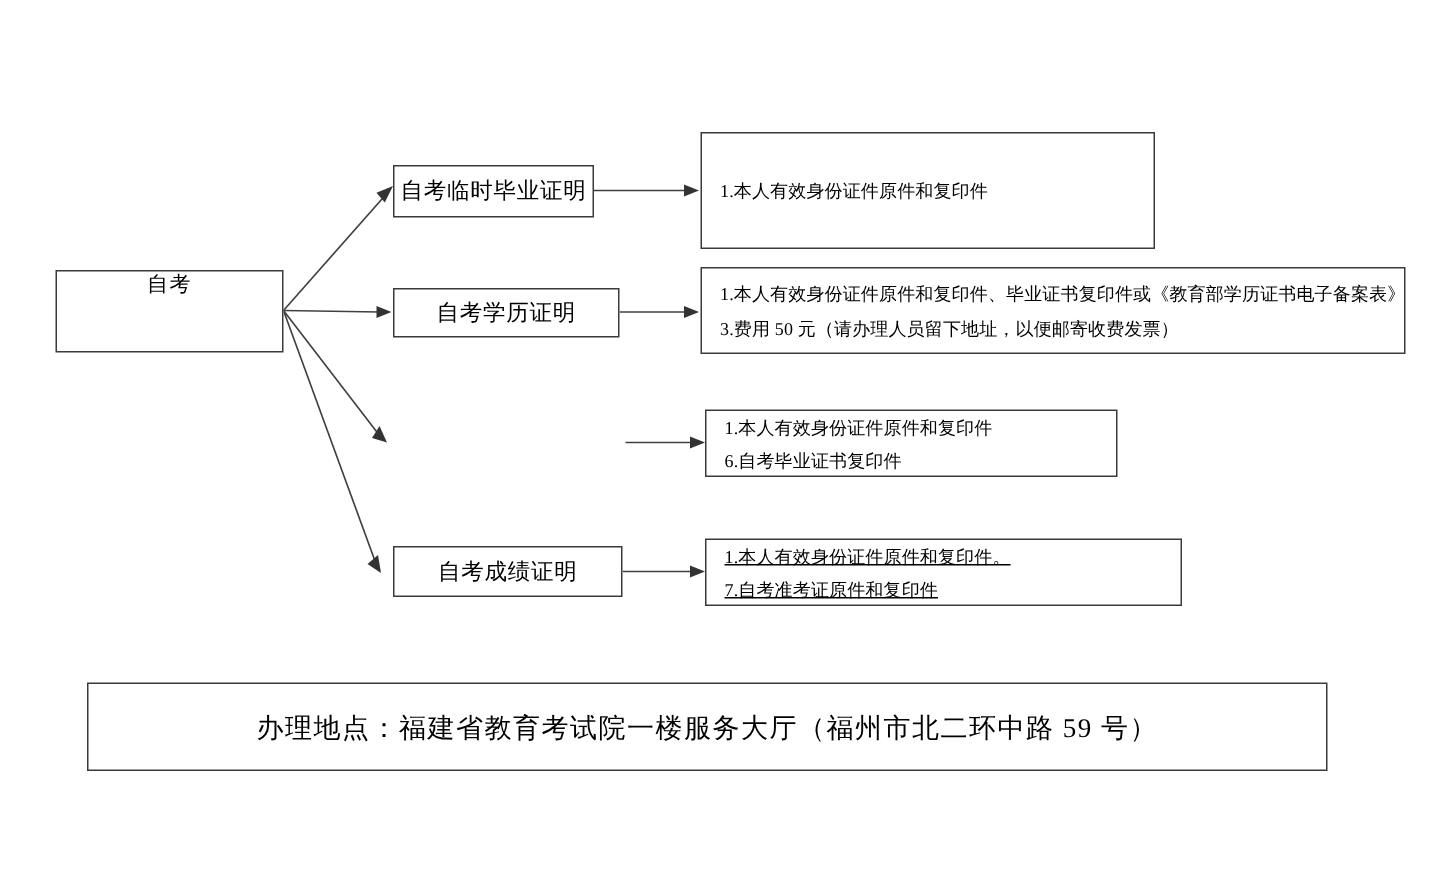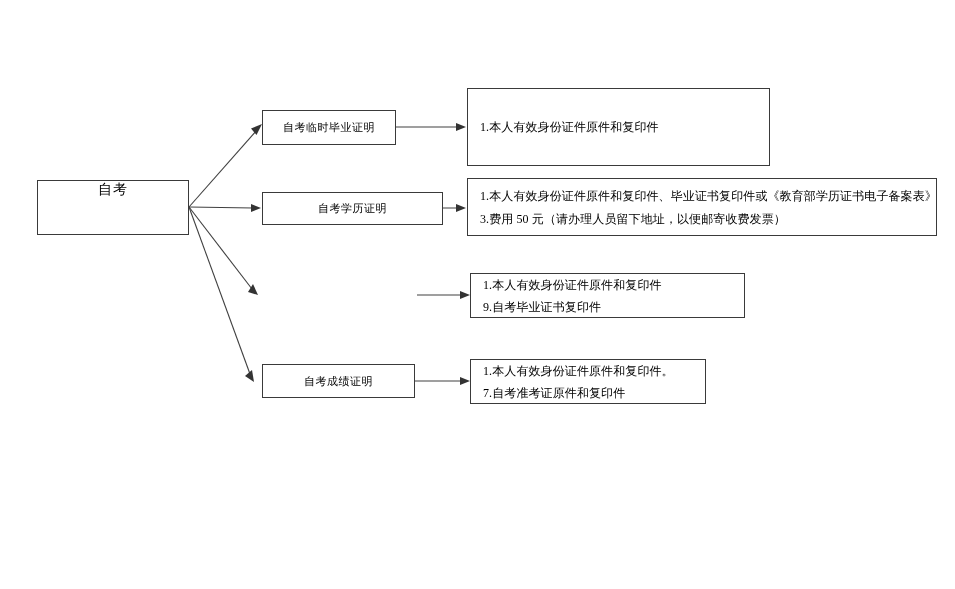--- a/index.html
+++ b/index.html
@@ -28,21 +28,21 @@
     display: flex;
     align-items: flex-start;
     justify-content: center;
     font-size: 14px;
     letter-spacing: 1px;
   }
   .label-box {
     display: flex;
     align-items: center;
     justify-content: center;
-    font-size: 11px;
+    font-size: 15px;
     letter-spacing: 0.5px;
     white-space: nowrap;
   }
   .detail-box {
     padding: 7px 10px 6px 12px;
     display: flex;
     flex-direction: column;
     justify-content: center;
   }
   .detail-line {
@@ -112,35 +112,38 @@
     <span>自考</span>
   </div>
 
   <div class="box label-box" style="left:262px; top:110px; width:134px; height:35px;">
     <span>自考临时毕业证明</span>
   </div>
   <div class="box detail-box" style="left:467px; top:88px; width:303px; height:78px;">
     <div class="detail-line">1.本人有效身份证件原件和复印件</div>
   </div>
 
-  <div class="box label-box" style="left:262px; top:192px; width:181px; height:33px;text-align:center;">
+  <div class="box label-box" style="left:262px; top:192px; width:151px; height:33px;text-align:center;">
     <span>自考学历证明</span>
   </div>
   <div class="box detail-box" style="left:467px; top:178px; width:470px; height:58px;">
     <div class="detail-line">1.本人有效身份证件原件和复印件、毕业证书复印件或《教育部学历证书电子备案表》</div>
     <div class="detail-line">3.费用 50 元（请办理人员留下地址，以便邮寄收费发票）</div>
   </div>
 
   <div class="box detail-box" style="left:470px; top:273px; width:275px; height:45px;">
     <div class="detail-line">1.本人有效身份证件原件和复印件</div>
-    <div class="detail-line">9.自考毕业证书复印件</div>
+    <div class="detail-line">6.自考毕业证书复印件</div>
   </div>
 
   <div class="box label-box" style="left:262px; top:364px; width:153px; height:34px;">
     <span>自考成绩证明</span>
   </div>
-  <div class="box detail-box" style="left:470px; top:359px; width:236px; height:45px;">
+  <div class="box detail-box" style="left:470px; top:359px; width:318px; height:45px;text-decoration:underline;">
     <div class="detail-line">1.本人有效身份证件原件和复印件。</div>
     <div class="detail-line">7.自考准考证原件和复印件</div>
   </div>
 
+  <div class="box footer-box" style="left:58px; top:455px; width:827px; height:59px;">
+    <span class="footer-text">办理地点：福建省教育考试院一楼服务大厅（福州市北二环中路 59 号）</span>
+  </div>
 
 </div>
 
 </body></html>

